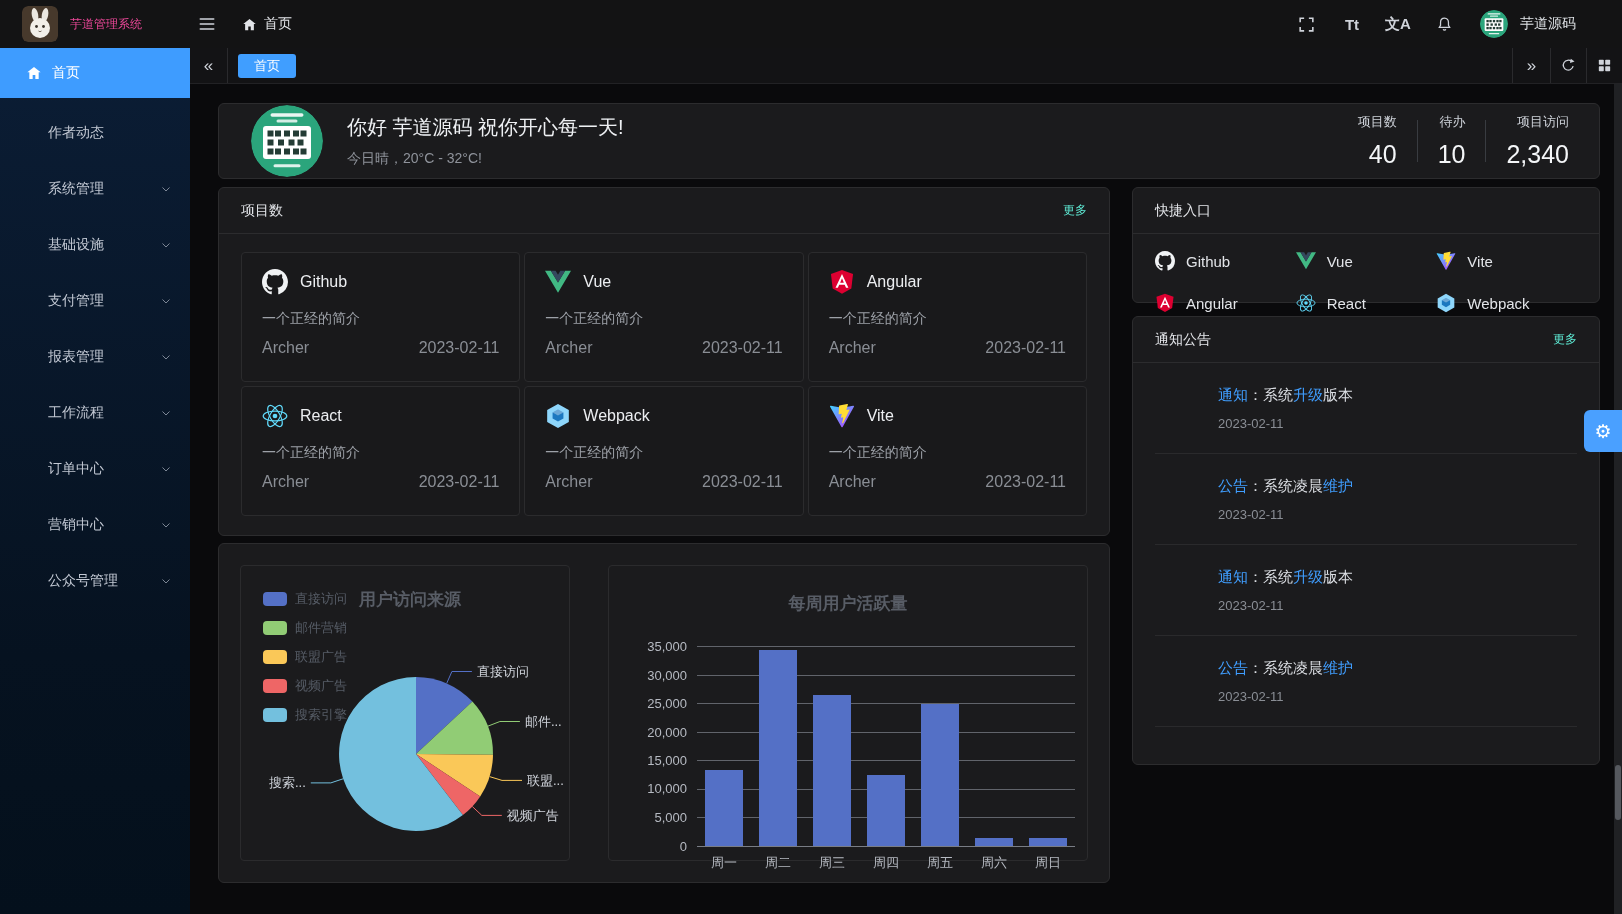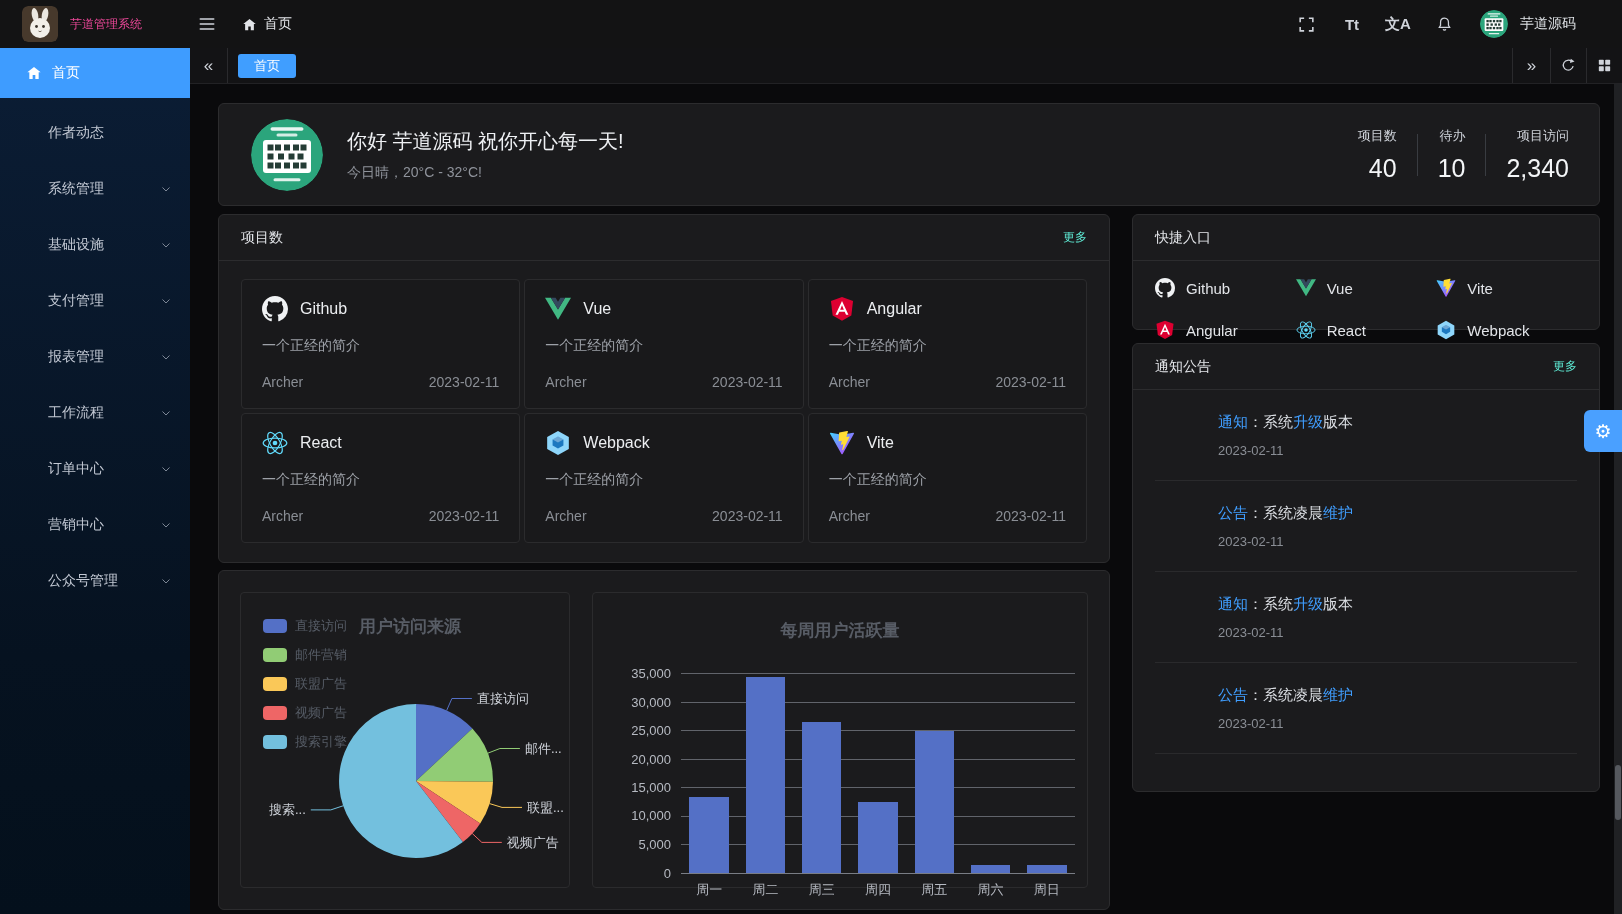--- a/index.html
+++ b/index.html
@@ -48,21 +48,21 @@
 
   
   .main { position:absolute; left:190px; top:84px; right:0; bottom:0; padding:19px 22px 0 28px; }
   .card { background:#1b1b1d; border:1px solid #2c2c2e; border-radius:6px; }
   .card-header { height:46px; display:flex; align-items:center; justify-content:space-between;
     padding:0 22px; border-bottom:1px solid #2c2c2e; }
   .card-title { font-size:14px; color:#e3e5e9; }
   .more-link { font-size:12px; color:#5eead4; cursor:pointer; }
 
   
-  .welcome { height:103px; display:flex; align-items:center; padding:0 30px 0 32px; }
+  .welcome { height:76px; display:flex; align-items:center; padding:0 30px 0 32px; }
   .avatar-lg { width:72px; height:72px; border-radius:50%; overflow:hidden; flex:0 0 auto; }
   .welcome-texts { margin-left:24px; flex:1; min-width:0; }
   .greeting { font-size:20px; color:#eef0f3; font-weight:500; }
   .weather { font-size:14px; color:#8f939b; margin-top:9px; }
   .stats { display:flex; align-items:center; }
   .stat { text-align:right; }
   .stat-label { font-size:13px; color:#ced2d9; }
   .stat-value { font-size:25px; color:#f4f6f8; margin-top:9px; }
   .stat-div { width:1px; height:42px; background:#393c41; margin:0 20px; align-self:center; }
 
@@ -72,28 +72,28 @@
 
   
   .projects-card { height:349px; }
   .proj-grid { display:grid; grid-template-columns:repeat(3,1fr); gap:4px; padding:18px 22px 21px; }
   .proj-card { background:#19191b; border:1px solid #2b2b2d; border-radius:4px; height:130px;
     padding:16px 20px; cursor:pointer; }
   .proj-head { display:flex; align-items:center; gap:12px; }
   .proj-head svg { width:26px; height:26px; }
   .proj-name { font-size:16px; color:#eceef1; }
   .proj-desc { font-size:14px; color:#9da1a8; margin-top:15px; }
-  .proj-foot { display:flex; justify-content:space-between; margin-top:19px;
-    font-size:14px; color:#8a8e95; }
+  .proj-foot { display:flex; justify-content:space-between; margin-top:11px;
+    font-size:16px; color:#8a8e95; }
 
   
   .charts-card { height:340px; margin-top:7px; padding:21px; display:flex; gap:22px; }
   .chart-box { background:#1b1b1d; border:1px solid #2b2b2d; border-radius:4px; position:relative; height:296px; }
   .pie-box { flex:0 0 330px; }
-  .bar-box { flex:1; }
+  .bar-box { flex:1;margin-left:16px; }
   .chart-title { position:absolute; font-size:17px; font-weight:bold; color:#585d66; }
   .pie-title { left:118px; top:22px; }
   .bar-title { left:0; right:0; top:26px; text-align:center; }
   .legend { position:absolute; left:22px; top:24px; display:flex; flex-direction:column; gap:11px; }
   .legend-item { display:flex; align-items:center; gap:8px; cursor:pointer; }
   .legend-swatch { width:24px; height:14px; border-radius:4px; }
   .legend-label { font-size:13px; color:#565c66; }
   .pie-svg { position:absolute; left:0; top:0; }
 
   .bar-plot { position:absolute; left:14px; right:8px; top:80px; bottom:0; }

